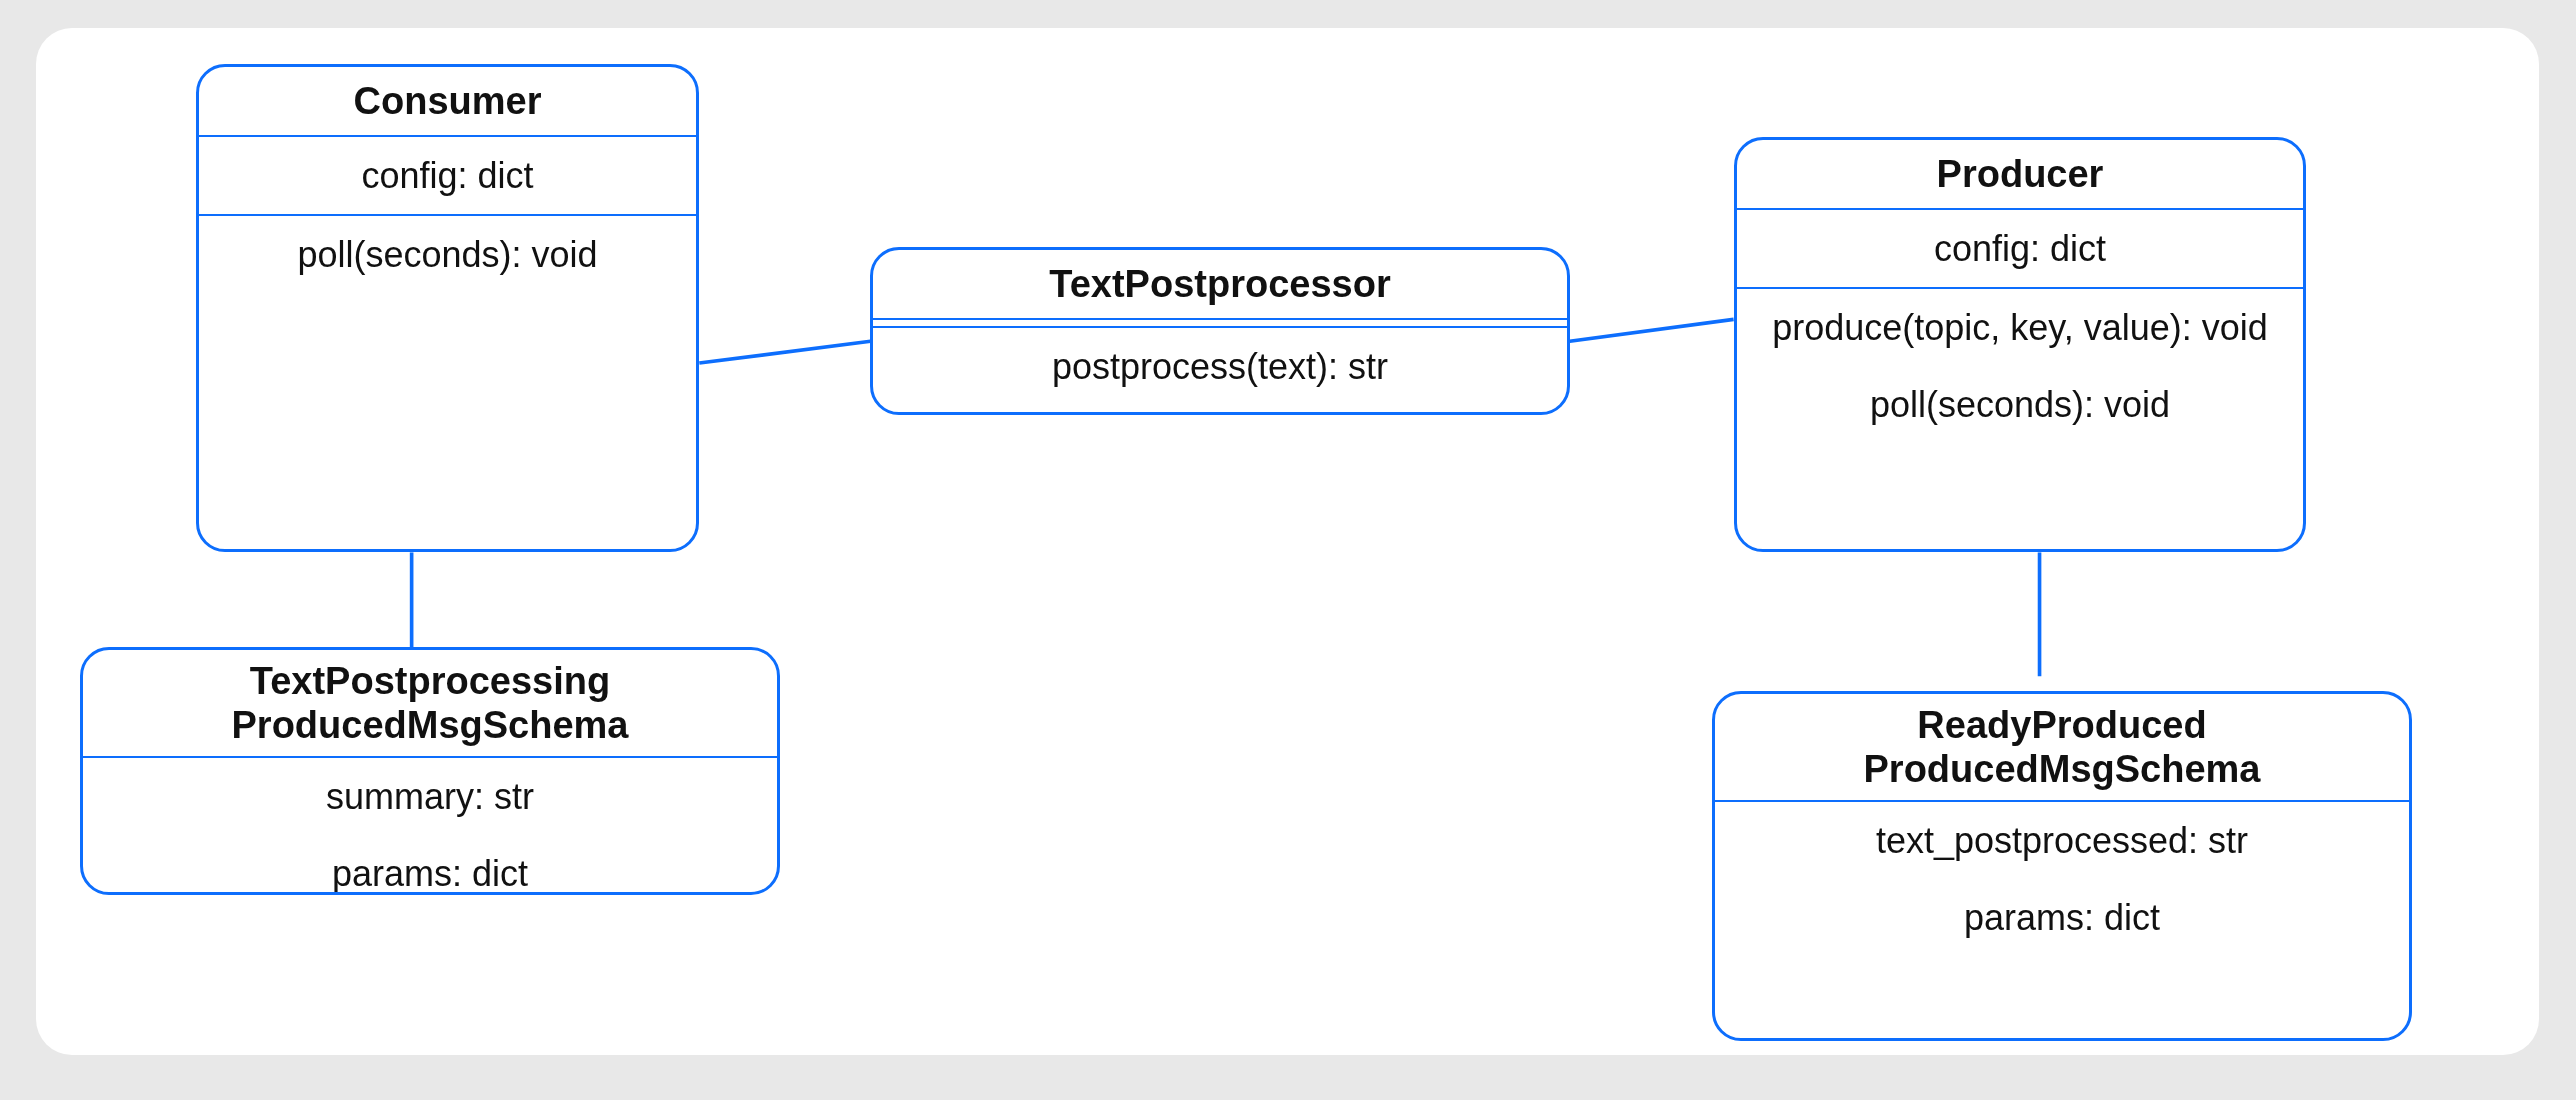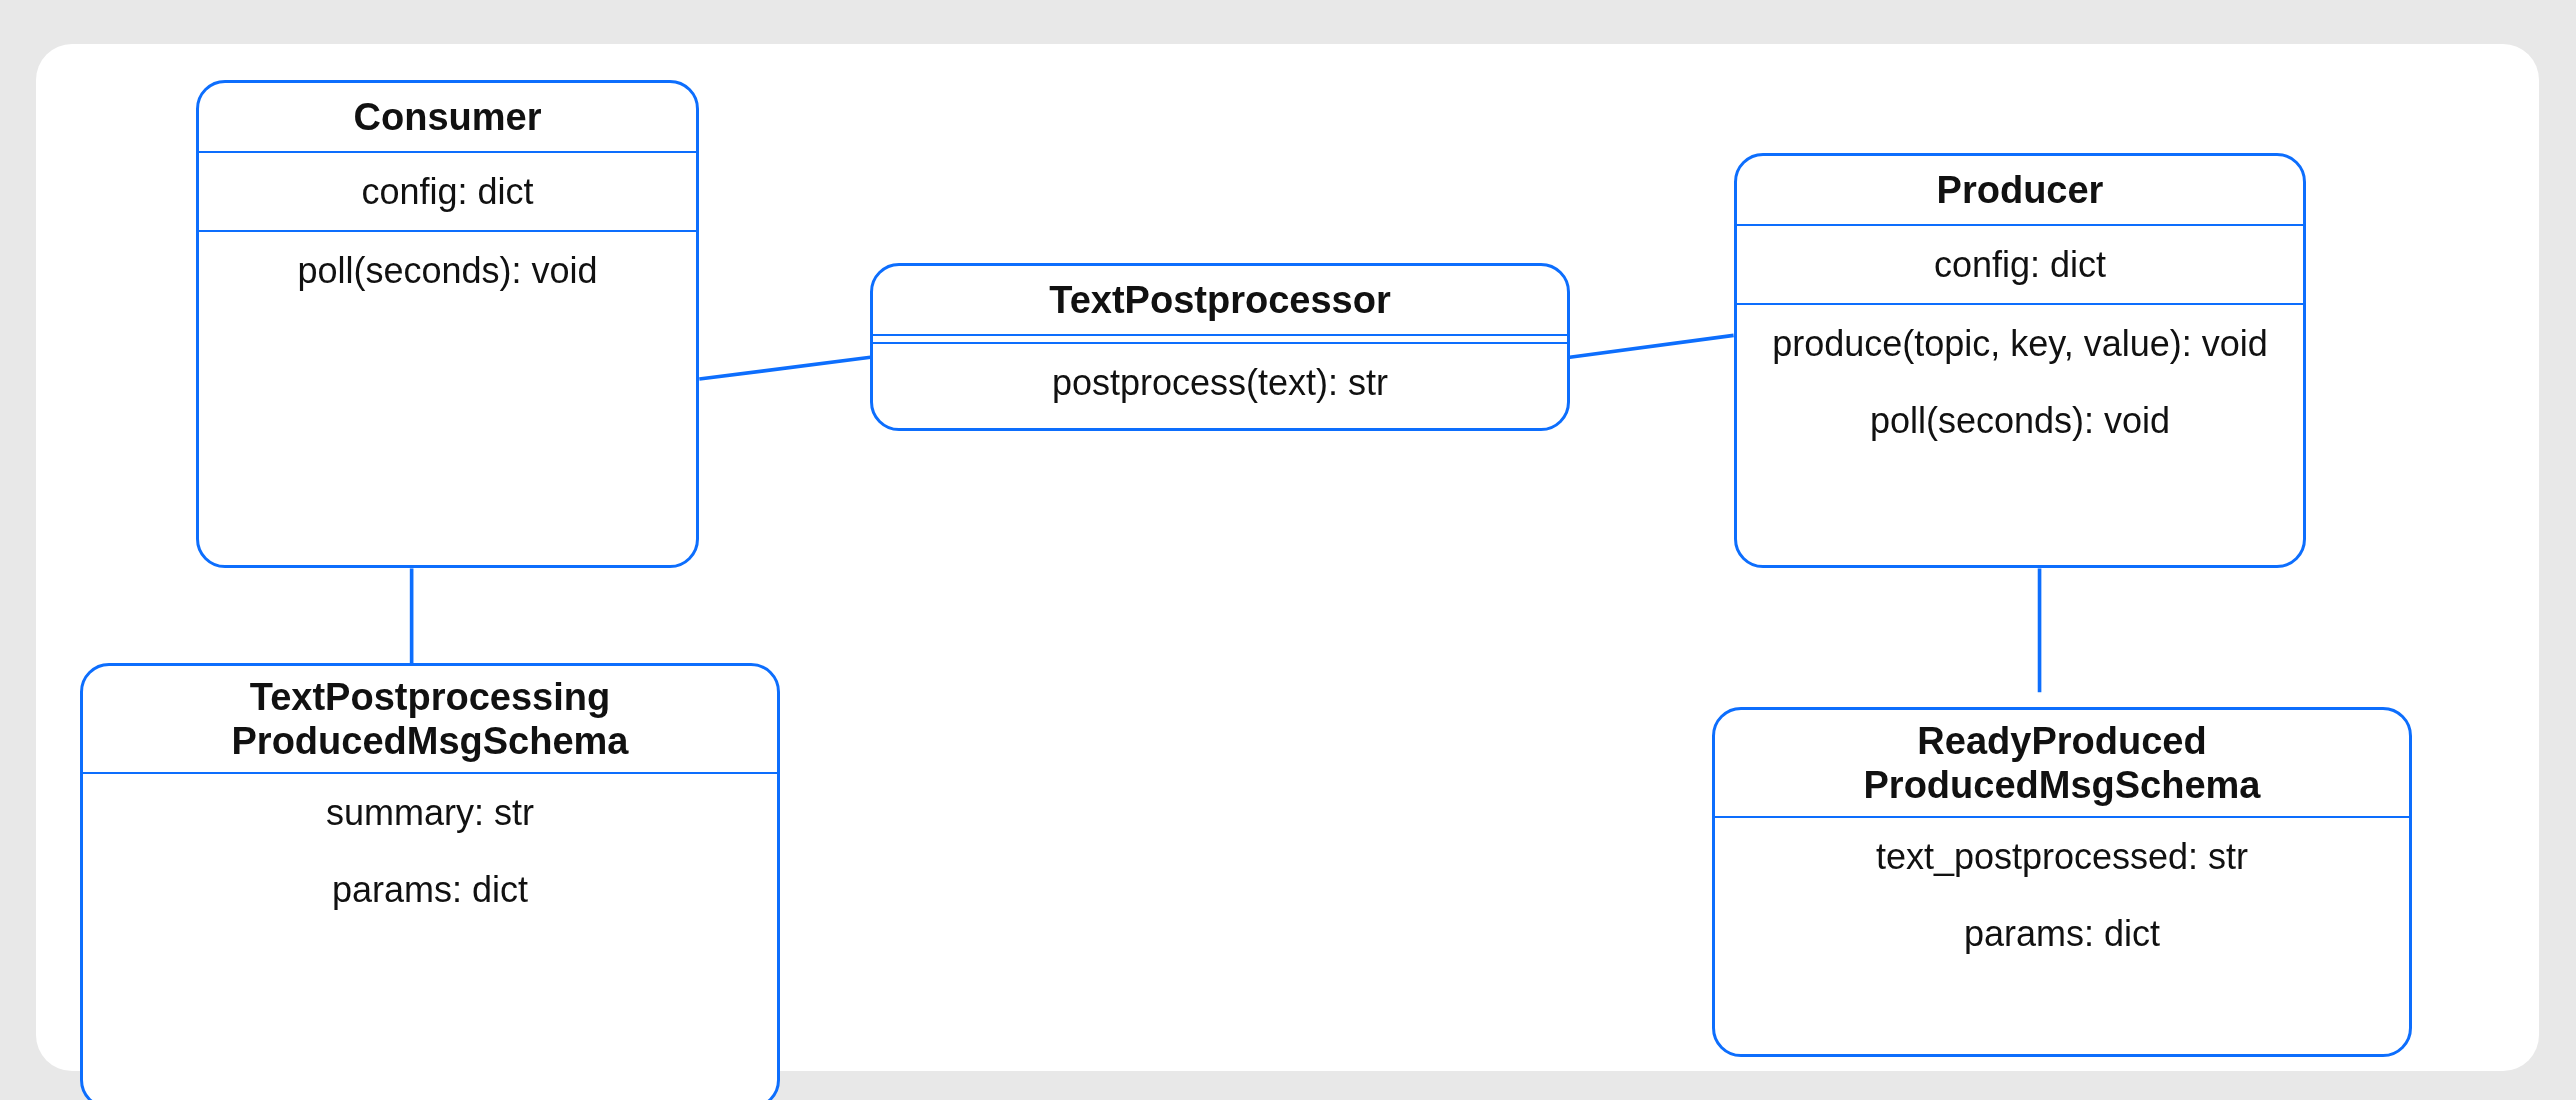--- a/index.html
+++ b/index.html
@@ -6,21 +6,21 @@
     margin: 0;
     padding: 0;
     width: 2576px;
     height: 1100px;
     background: #e8e8e8;
     font-family: "Segoe UI", "Helvetica Neue", Arial, sans-serif;
   }
   .canvas {
     position: absolute;
     left: 36px;
-    top: 44px;
+    top: 28px;
     width: 2503px;
     height: 1027px;
     background: #ffffff;
     border-radius: 36px;
   }
   .class-box {
     position: absolute;
     background: #ffffff;
     border: 3.6px solid #0d6efd;
     border-radius: 29px;
@@ -100,21 +100,21 @@
 
   <div class="class-box" style="left:1698px; top:109px; width:572px; height:415px;">
     <div class="class-title">Producer</div>
     <div class="section-divider"></div>
     <div class="class-row">config: dict</div>
     <div class="section-divider"></div>
     <div class="class-row">produce(topic, key, value): void</div>
     <div class="class-row">poll(seconds): void</div>
   </div>
 
-  <div class="class-box" style="left:44px; top:619px; width:700px; height:446px;">
+  <div class="class-box" style="left:44px; top:619px; width:700px; height:248px;">
     <div class="class-title multi">
       <div>TextPostprocessing</div>
       <div>ProducedMsgSchema</div>
     </div>
     <div class="section-divider"></div>
     <div class="class-row">summary: str</div>
     <div class="class-row">params: dict</div>
   </div>
 
   <div class="class-box" style="left:1676px; top:649px; width:700px; height:350px;margin-top:14px;">

